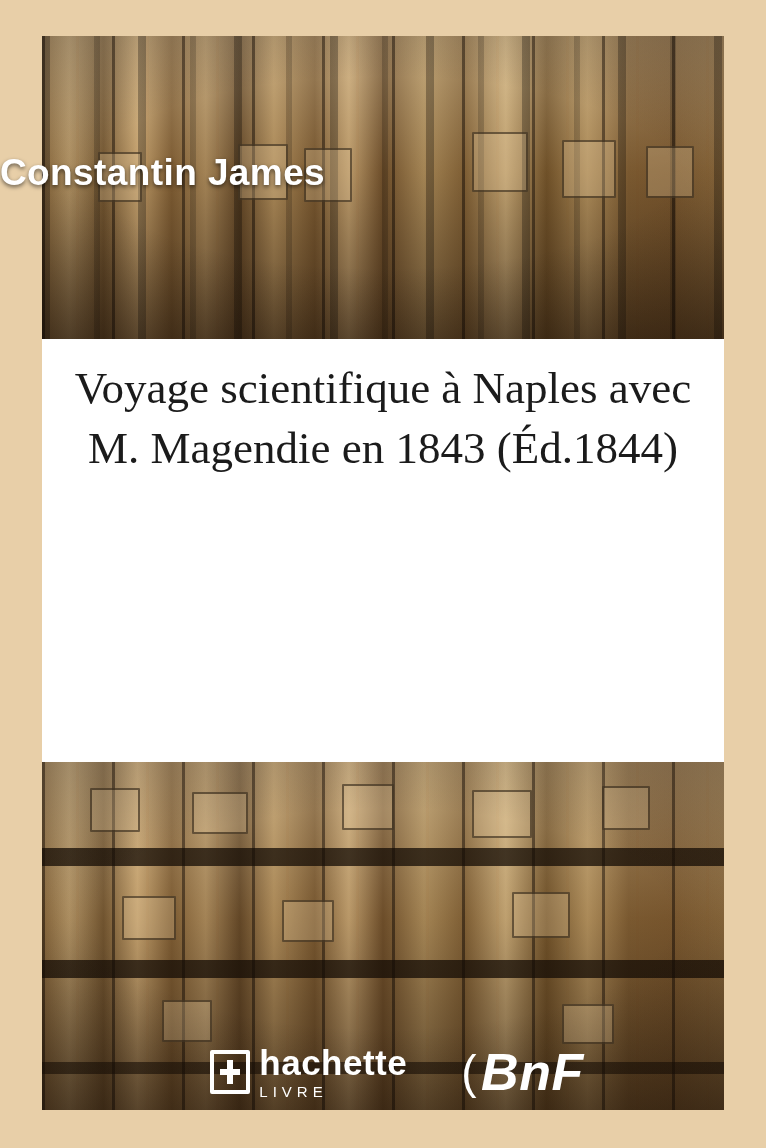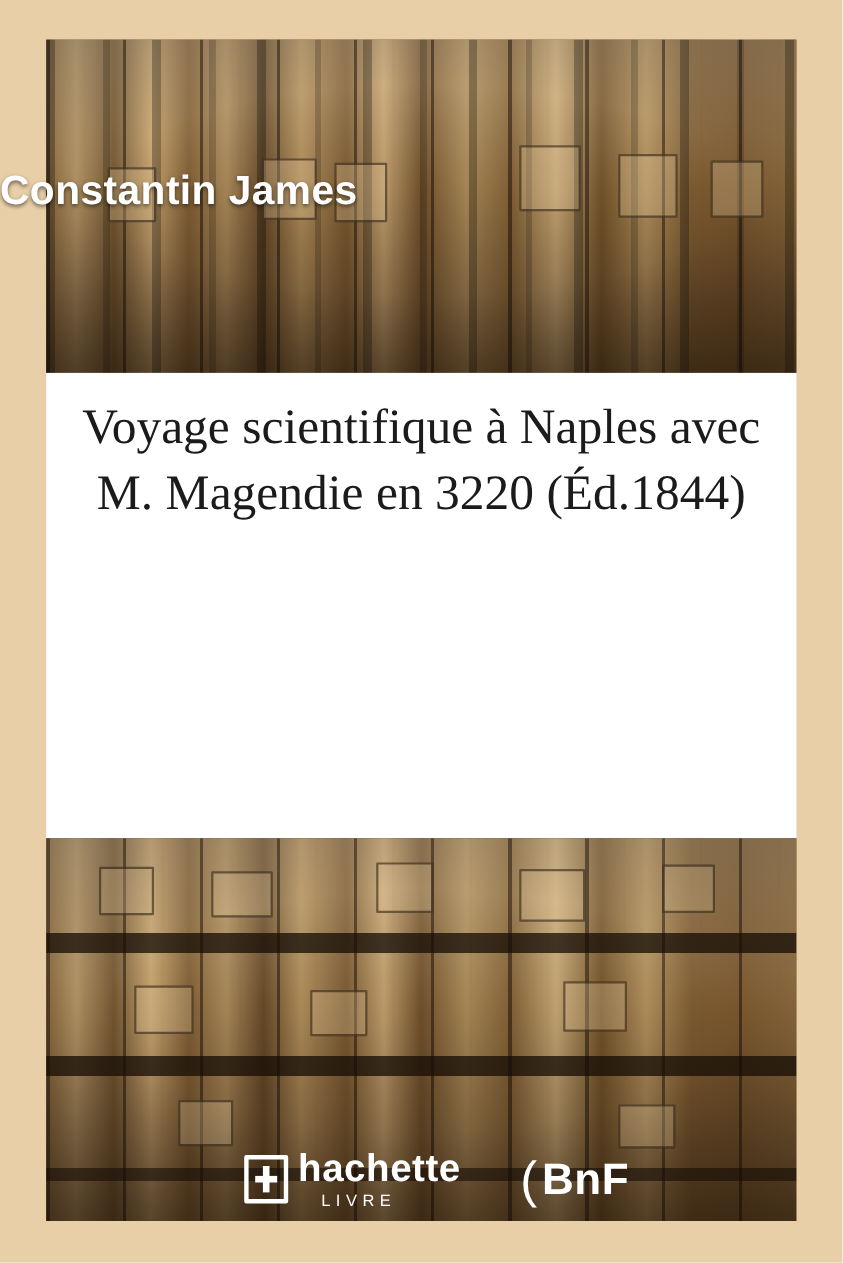--- a/index.html
+++ b/index.html
@@ -196,38 +196,38 @@
     font-weight: bold;
     color: #ffffff;
     letter-spacing: 0.5px;
   }
   .hachette .w2 {
     font-family: "Liberation Sans", sans-serif;
     font-size: 15px;
     color: #ffffff;
     letter-spacing: 5px;
     margin-top: 4px;
-    margin-left: 21px;
   }
   .bnf {
     display: flex;
     align-items: center;
     font-family: "Liberation Sans", sans-serif;
     font-size: 40px;
     font-weight: bold;
     color: #ffffff;
     letter-spacing: 0.5px;
   }
   .bnf .brace {
     font-size: 46px;
     font-weight: normal;
     margin-right: 4px;
   }
   .bnf .f {
-    font-size: 40px;
+    font-size: 52px;
+    font-style: italic;
   }
 </style>
 </head>
 <body>
 
 <div class="cover">
 
   <div class="photo-band photo-top">
     <div class="wash"></div>
     <div class="spines"></div>
@@ -239,21 +239,21 @@
       <i style="left:430px; top:96px;  width:52px; height:56px;"></i>
       <i style="left:520px; top:104px; width:50px; height:54px;"></i>
       <i style="left:604px; top:110px; width:44px; height:48px;"></i>
     </div>
     <div class="vignette"></div>
   </div>
 
   <div class="author">Constantin James</div>
 
   <div class="title-panel">
-    <div class="title">Voyage scientifique à Naples avec M. Magendie en 3220 (Éd.1844)</div>
+    <div class="title">Voyage scientifique à Naples avec M. Magendie en 1843 (Éd.1844)</div>
   </div>
 
   <div class="photo-band photo-bottom">
     <div class="wash"></div>
     <div class="spines"></div>
     <div class="rows"></div>
     <div class="labels">
       <i style="left:48px;  top:26px;  width:46px; height:40px;"></i>
       <i style="left:150px; top:30px;  width:52px; height:38px;"></i>
       <i style="left:300px; top:22px;  width:48px; height:42px;"></i>

